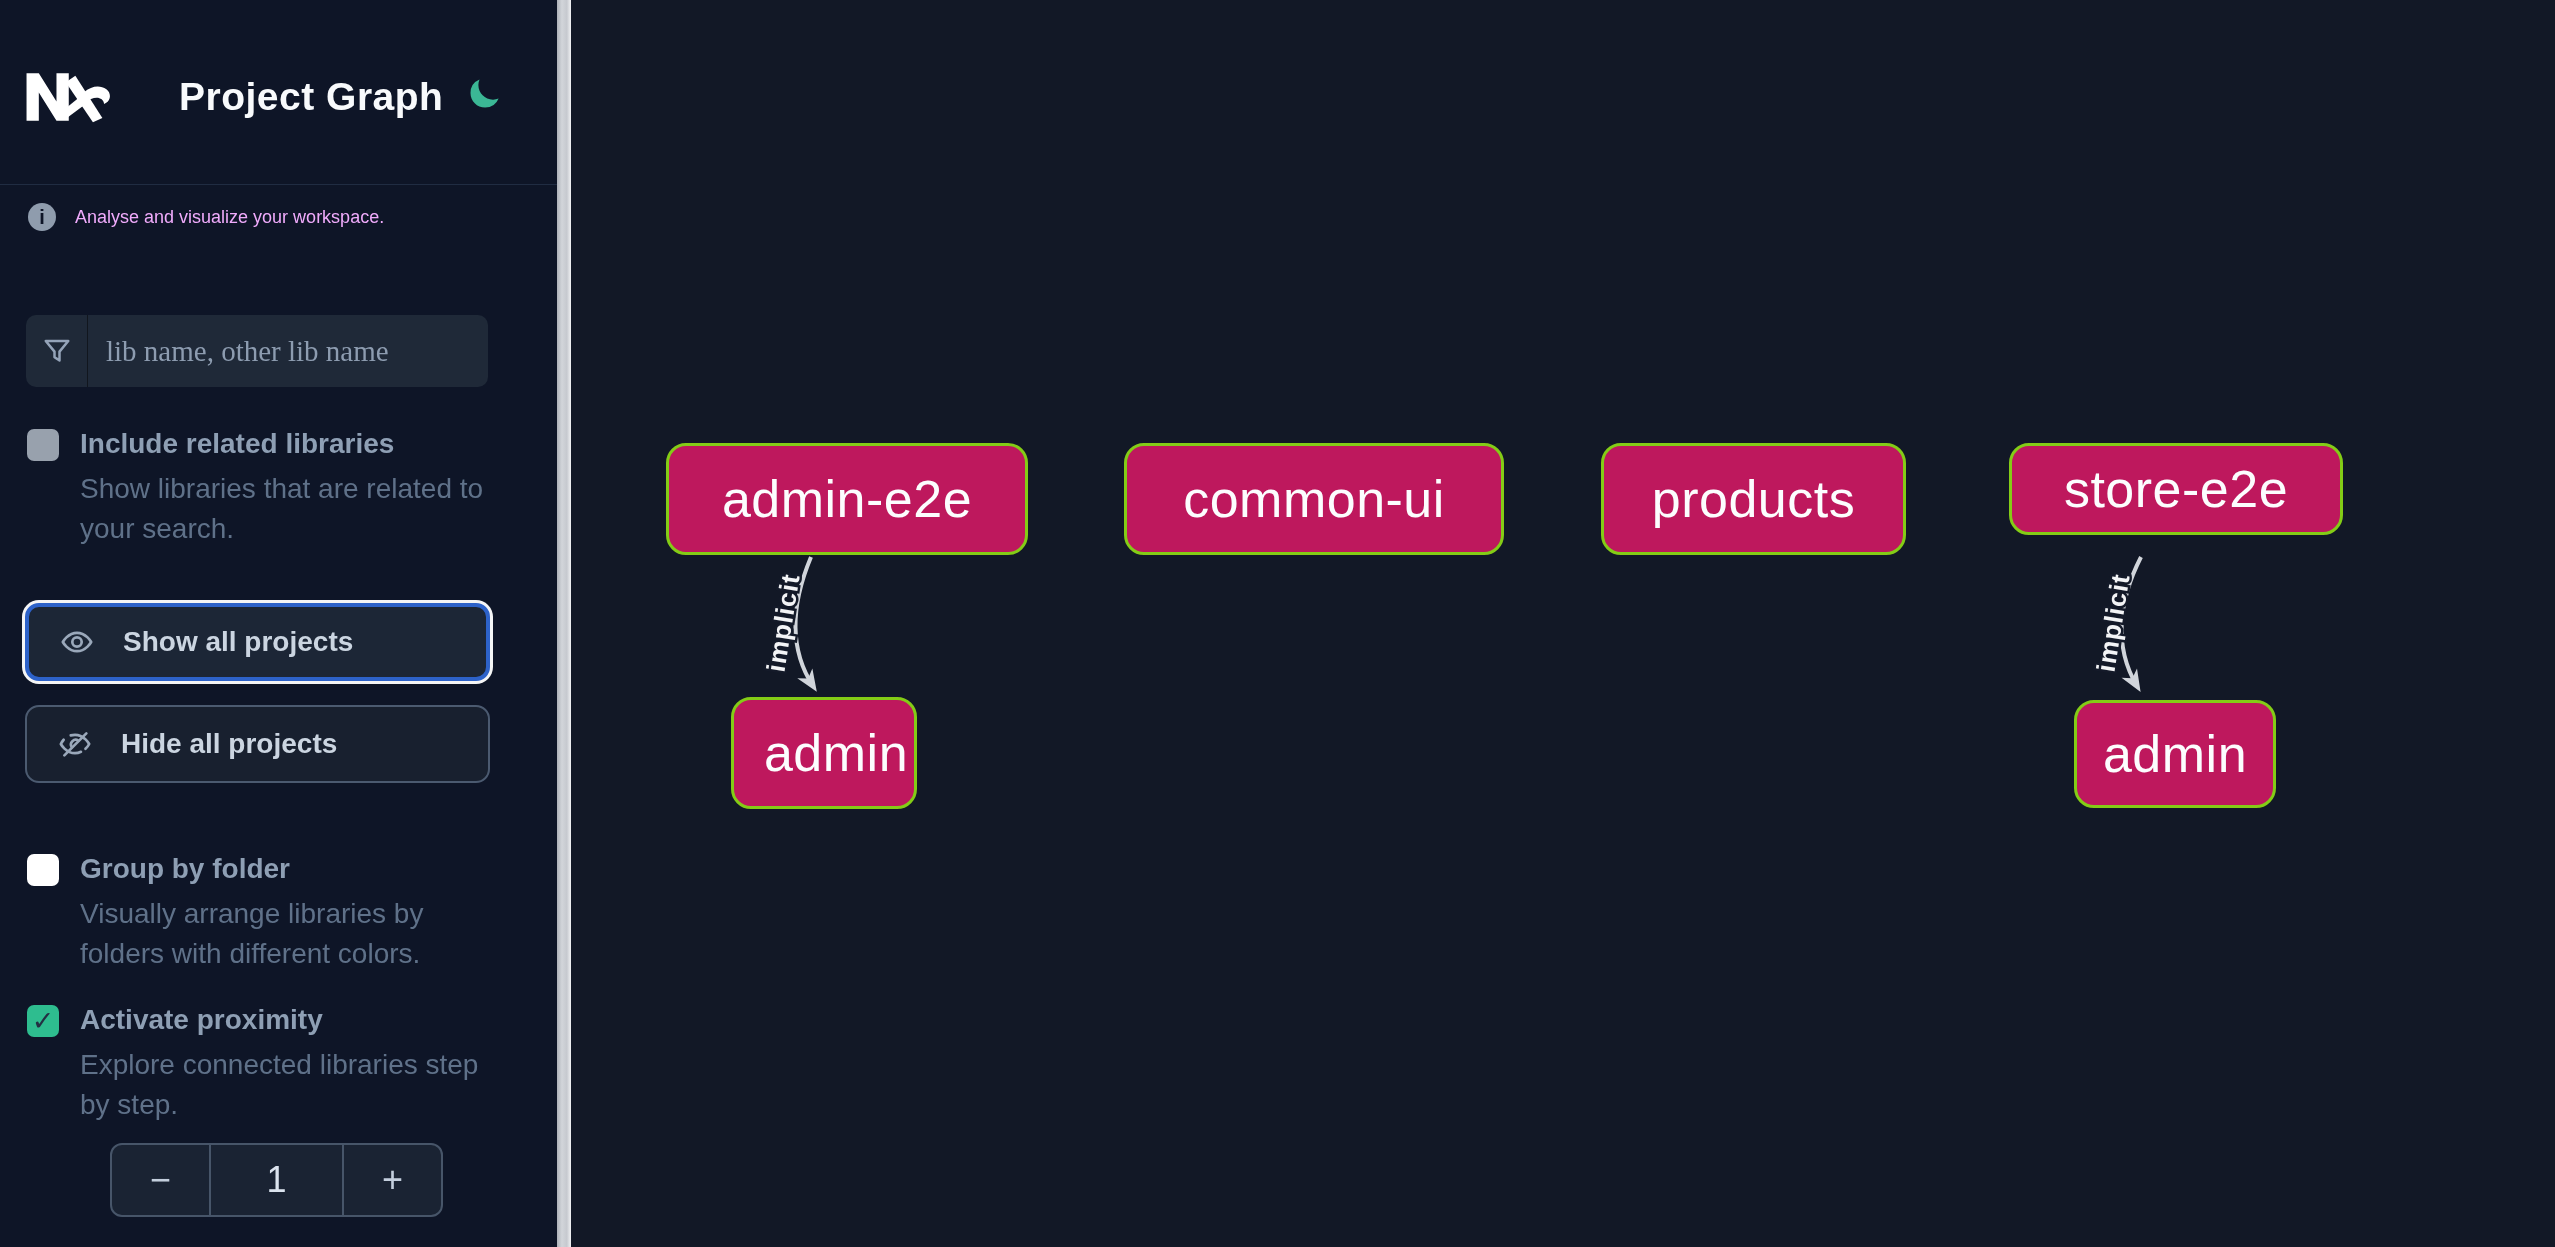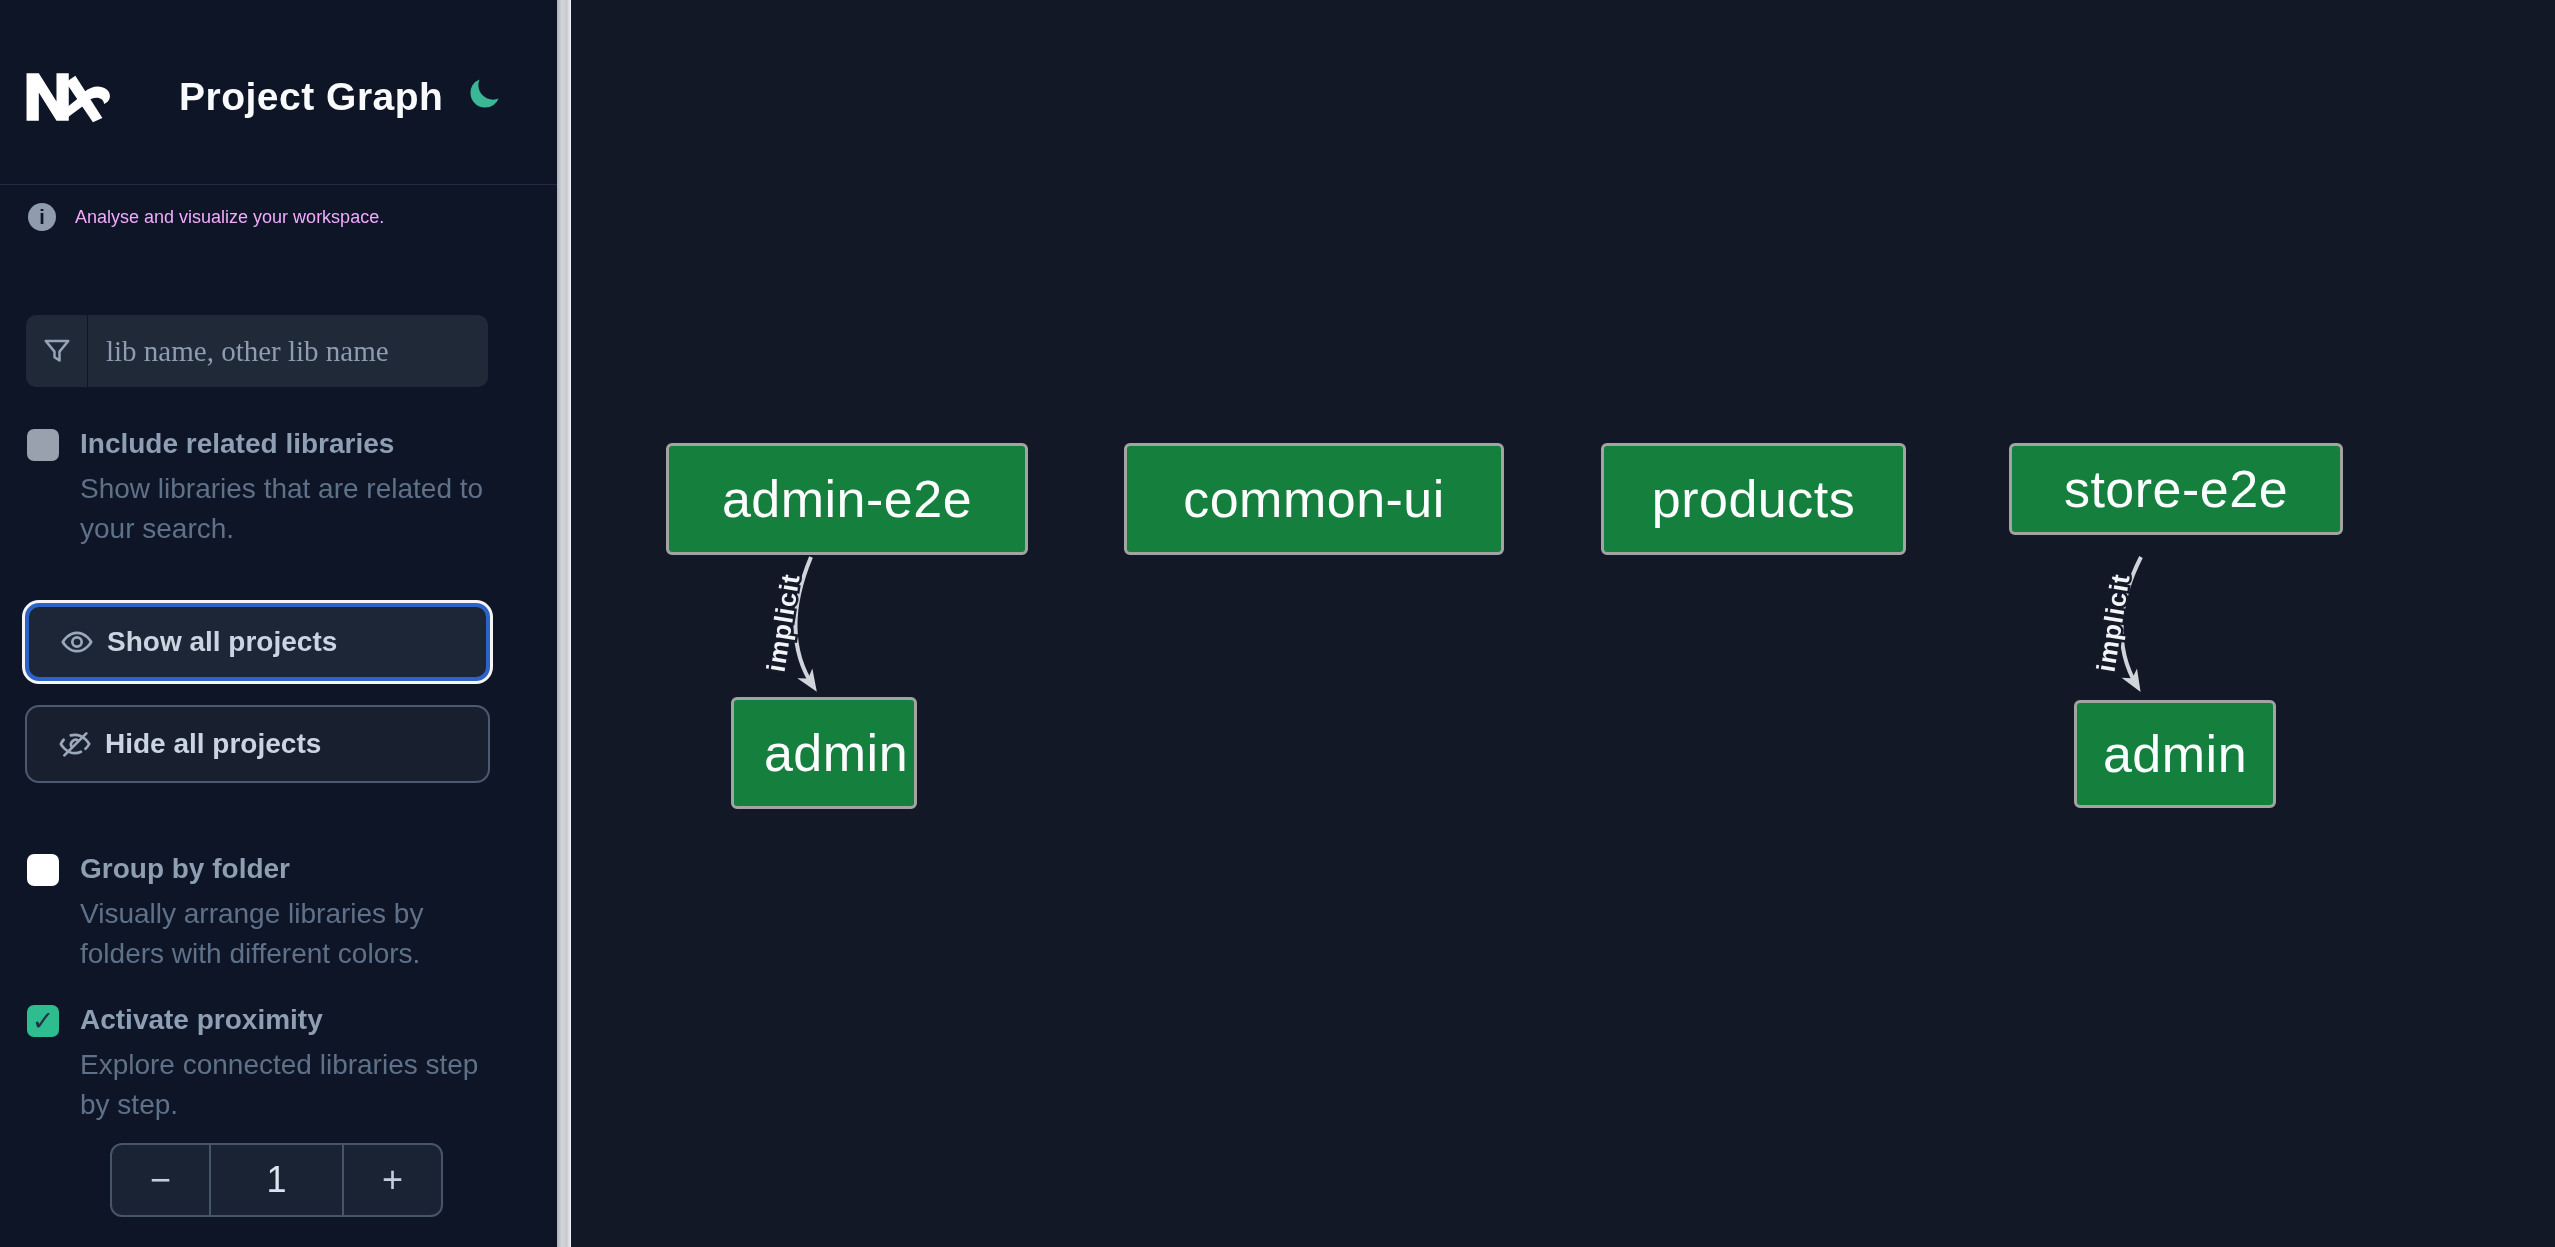--- a/index.html
+++ b/index.html
@@ -36,21 +36,21 @@
   .opt { position:absolute; left:27px; display:flex; gap:21px; align-items:flex-start; width:470px; }
   .cb { width:32px; height:32px; border-radius:7px; flex:0 0 32px; margin-top:2px; cursor:pointer;
         display:flex; align-items:center; justify-content:center; }
   .cb-muted { background:#98a1ad; }
   .cb-white { background:#ffffff; }
   .cb-checked { background:#2ebd8f; color:#233043; font-size:27px; font-weight:700; line-height:1; }
   .opt-label { font-size:28px; font-weight:600; color:#8e9fb4; line-height:34px; cursor:pointer; }
   .opt-desc { font-size:28px; color:#5f7189; line-height:40px; margin-top:8px; max-width:430px; }
 
   .sb-btn { position:absolute; left:25px; width:465px; height:78px; border-radius:14px;
-            display:flex; align-items:center; gap:10px; padding:0 28px; cursor:pointer;
+            display:flex; align-items:center; gap:26px; padding:0 28px; cursor:pointer;
             font-family:inherit; font-size:28px; font-weight:600; color:#cbd5e1; text-align:left; }
   .btn-show { top:603px; background:#1c2636; border:4px solid #2d62c9;
               box-shadow:0 0 0 3px rgba(255,255,255,.96); }
   .btn-hide { top:705px; background:#18202f; border:2px solid #4b5a70; }
   .sb-btn svg { flex:0 0 auto; }
 
   .stepper { position:absolute; left:110px; top:1143px; width:333px; height:74px;
              border:2px solid #475569; border-radius:12px; background:#1a2333;
              display:flex; align-items:stretch; overflow:hidden; }
   .step-btn { width:97px; border:none; background:transparent; color:#c3cedd; font-size:36px;
@@ -58,21 +58,21 @@
   .step-val { flex:1; border-left:2px solid #475569; border-right:2px solid #475569;
               color:#dbe3ee; font-size:36px; display:flex; align-items:center; justify-content:center; }
 
   
   .canvas { position:absolute; left:571px; top:0; width:1984px; height:1247px;
             background:#121826; overflow:hidden; }
   .edges-svg { position:absolute; left:0; top:0; width:1984px; height:1247px; }
   .edge-path { fill:none; stroke:#d1d5db; stroke-width:4px; }
   .edge-label { fill:#f3f4f6; font-size:26px; font-weight:600; letter-spacing:1px;
                 text-anchor:middle; paint-order:stroke; stroke:#141a29; stroke-width:5px; }
-  .gnode { position:absolute; background:#15803d; border:3px solid #a3a3a3; border-radius:6px;
+  .gnode { position:absolute; background:#be185d; border:3px solid #84cc16; border-radius:20px;
            color:#fcfdfe; font-size:52px; display:flex; align-items:center; justify-content:center;
            cursor:pointer; letter-spacing:.5px; }
 </style>
 </head>
 <body>
 
 <div class="app">
 
   <aside class="sidebar">
 

